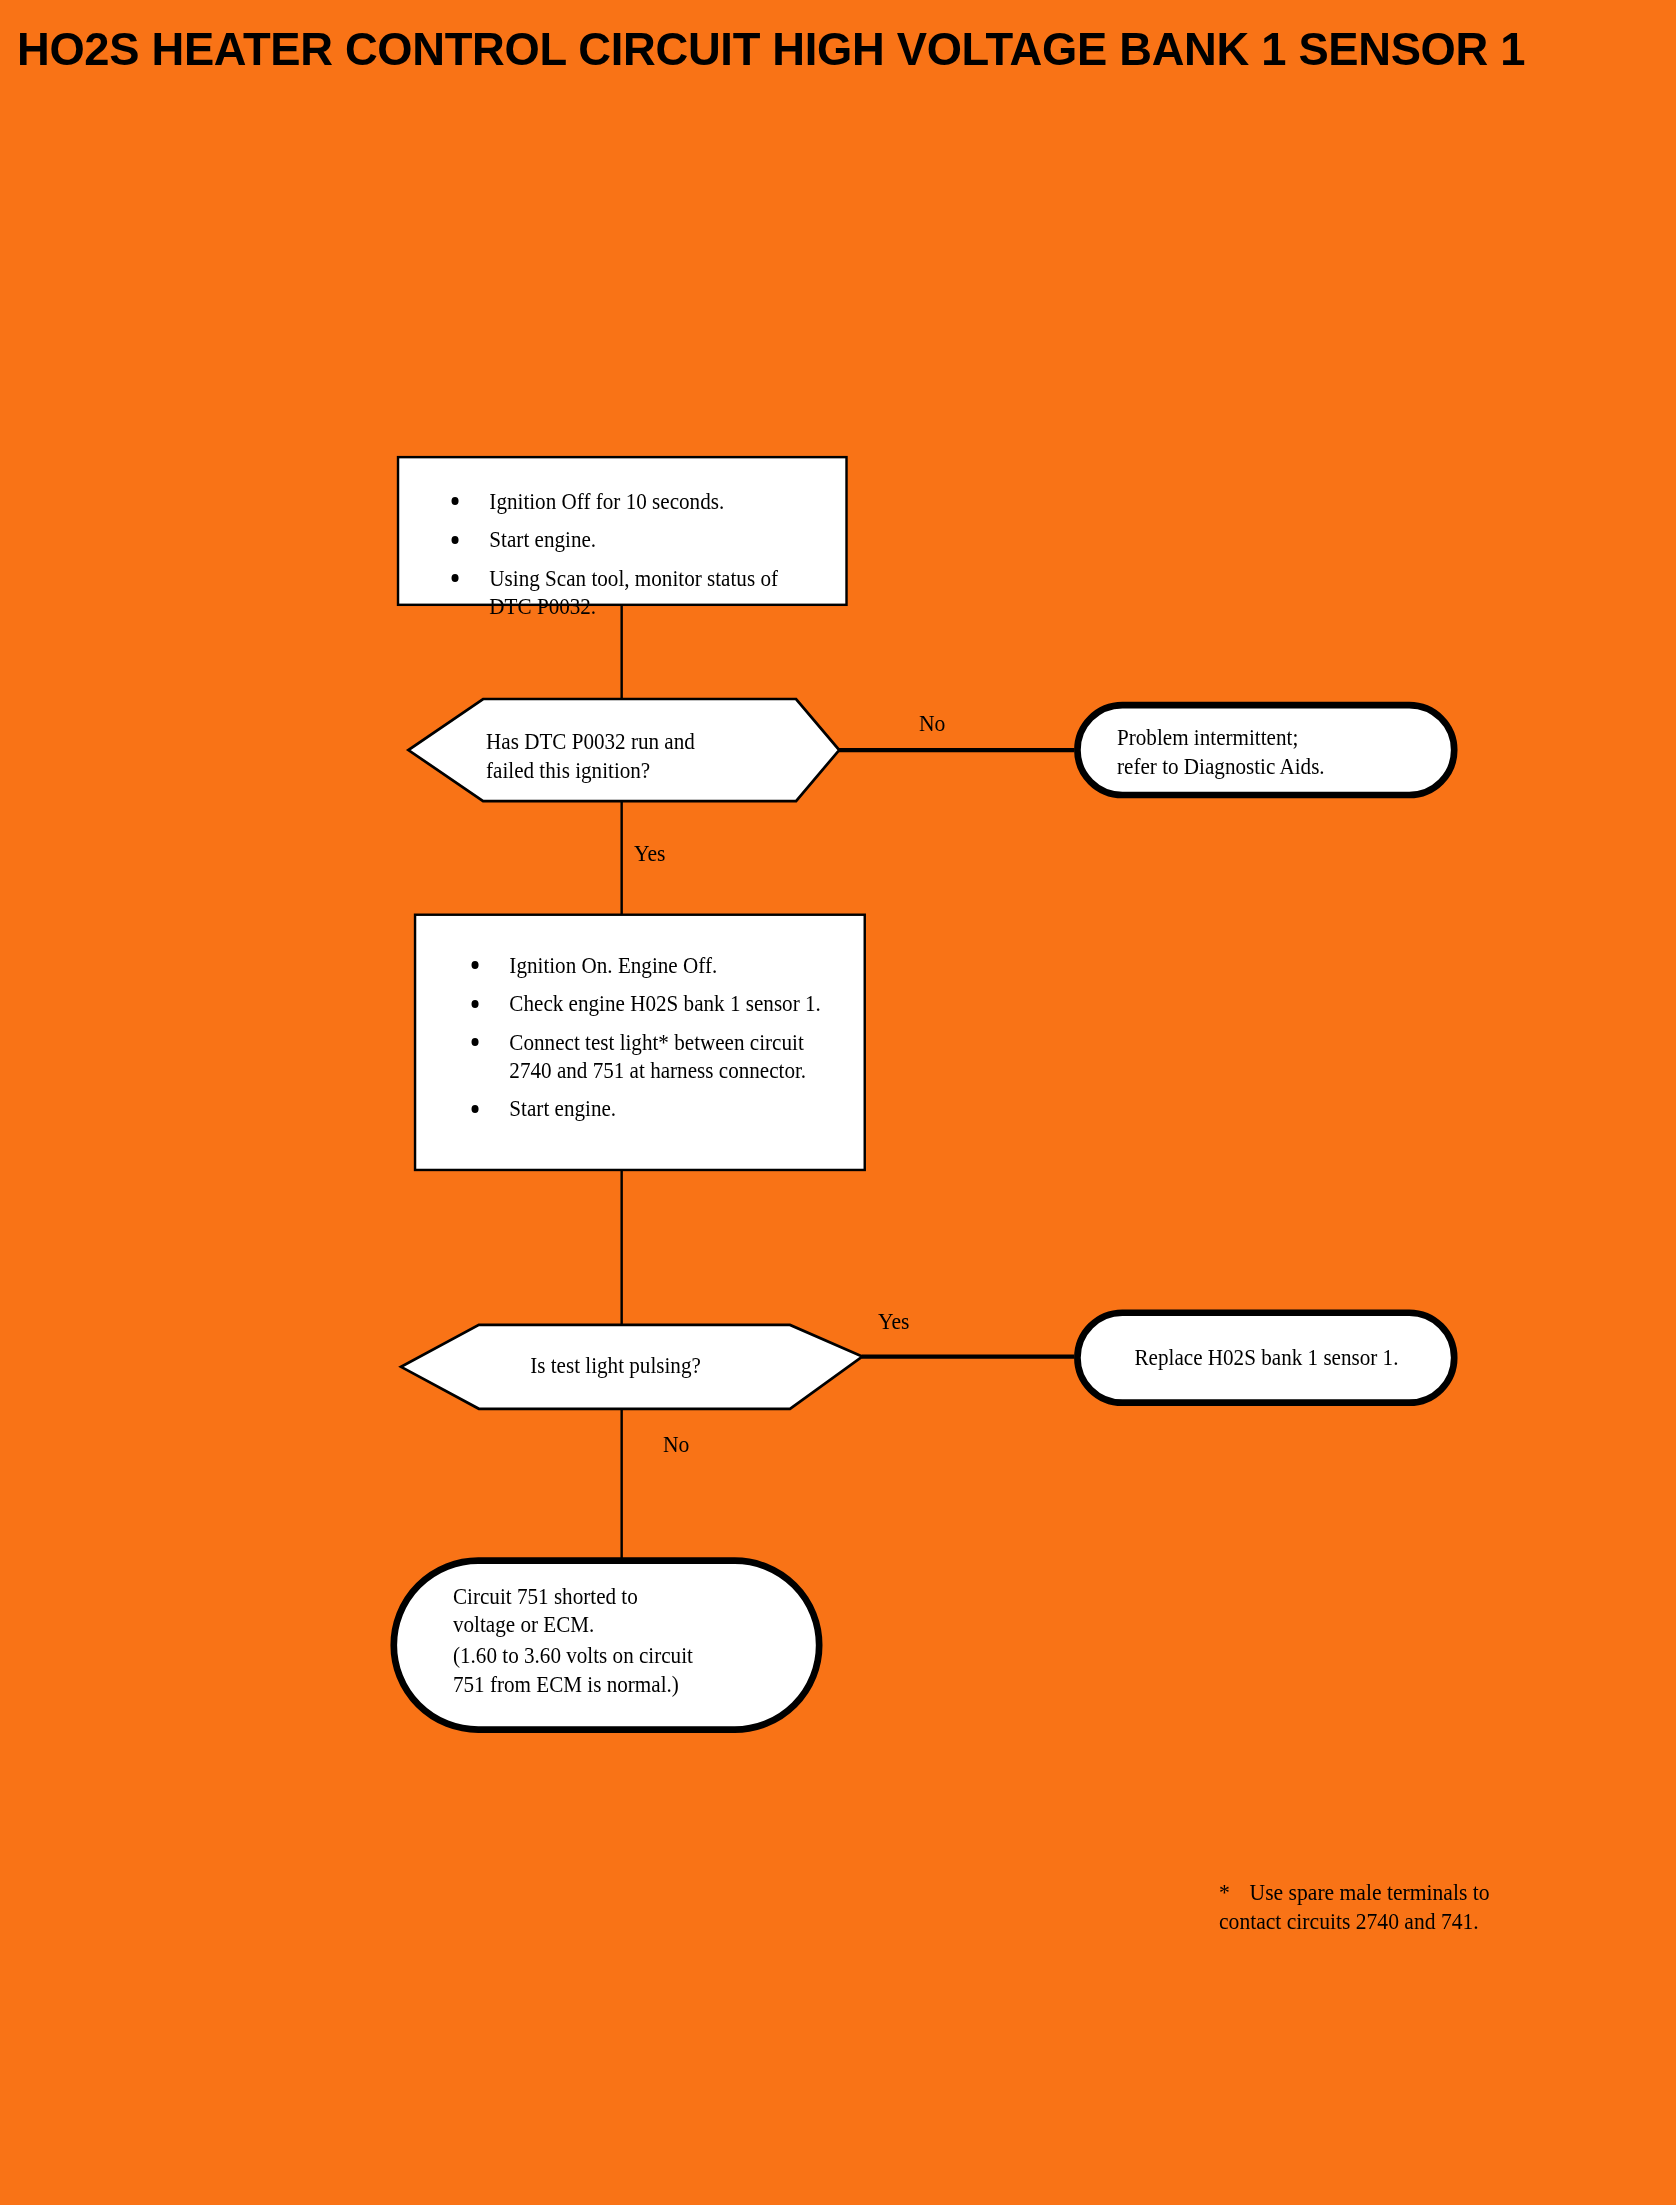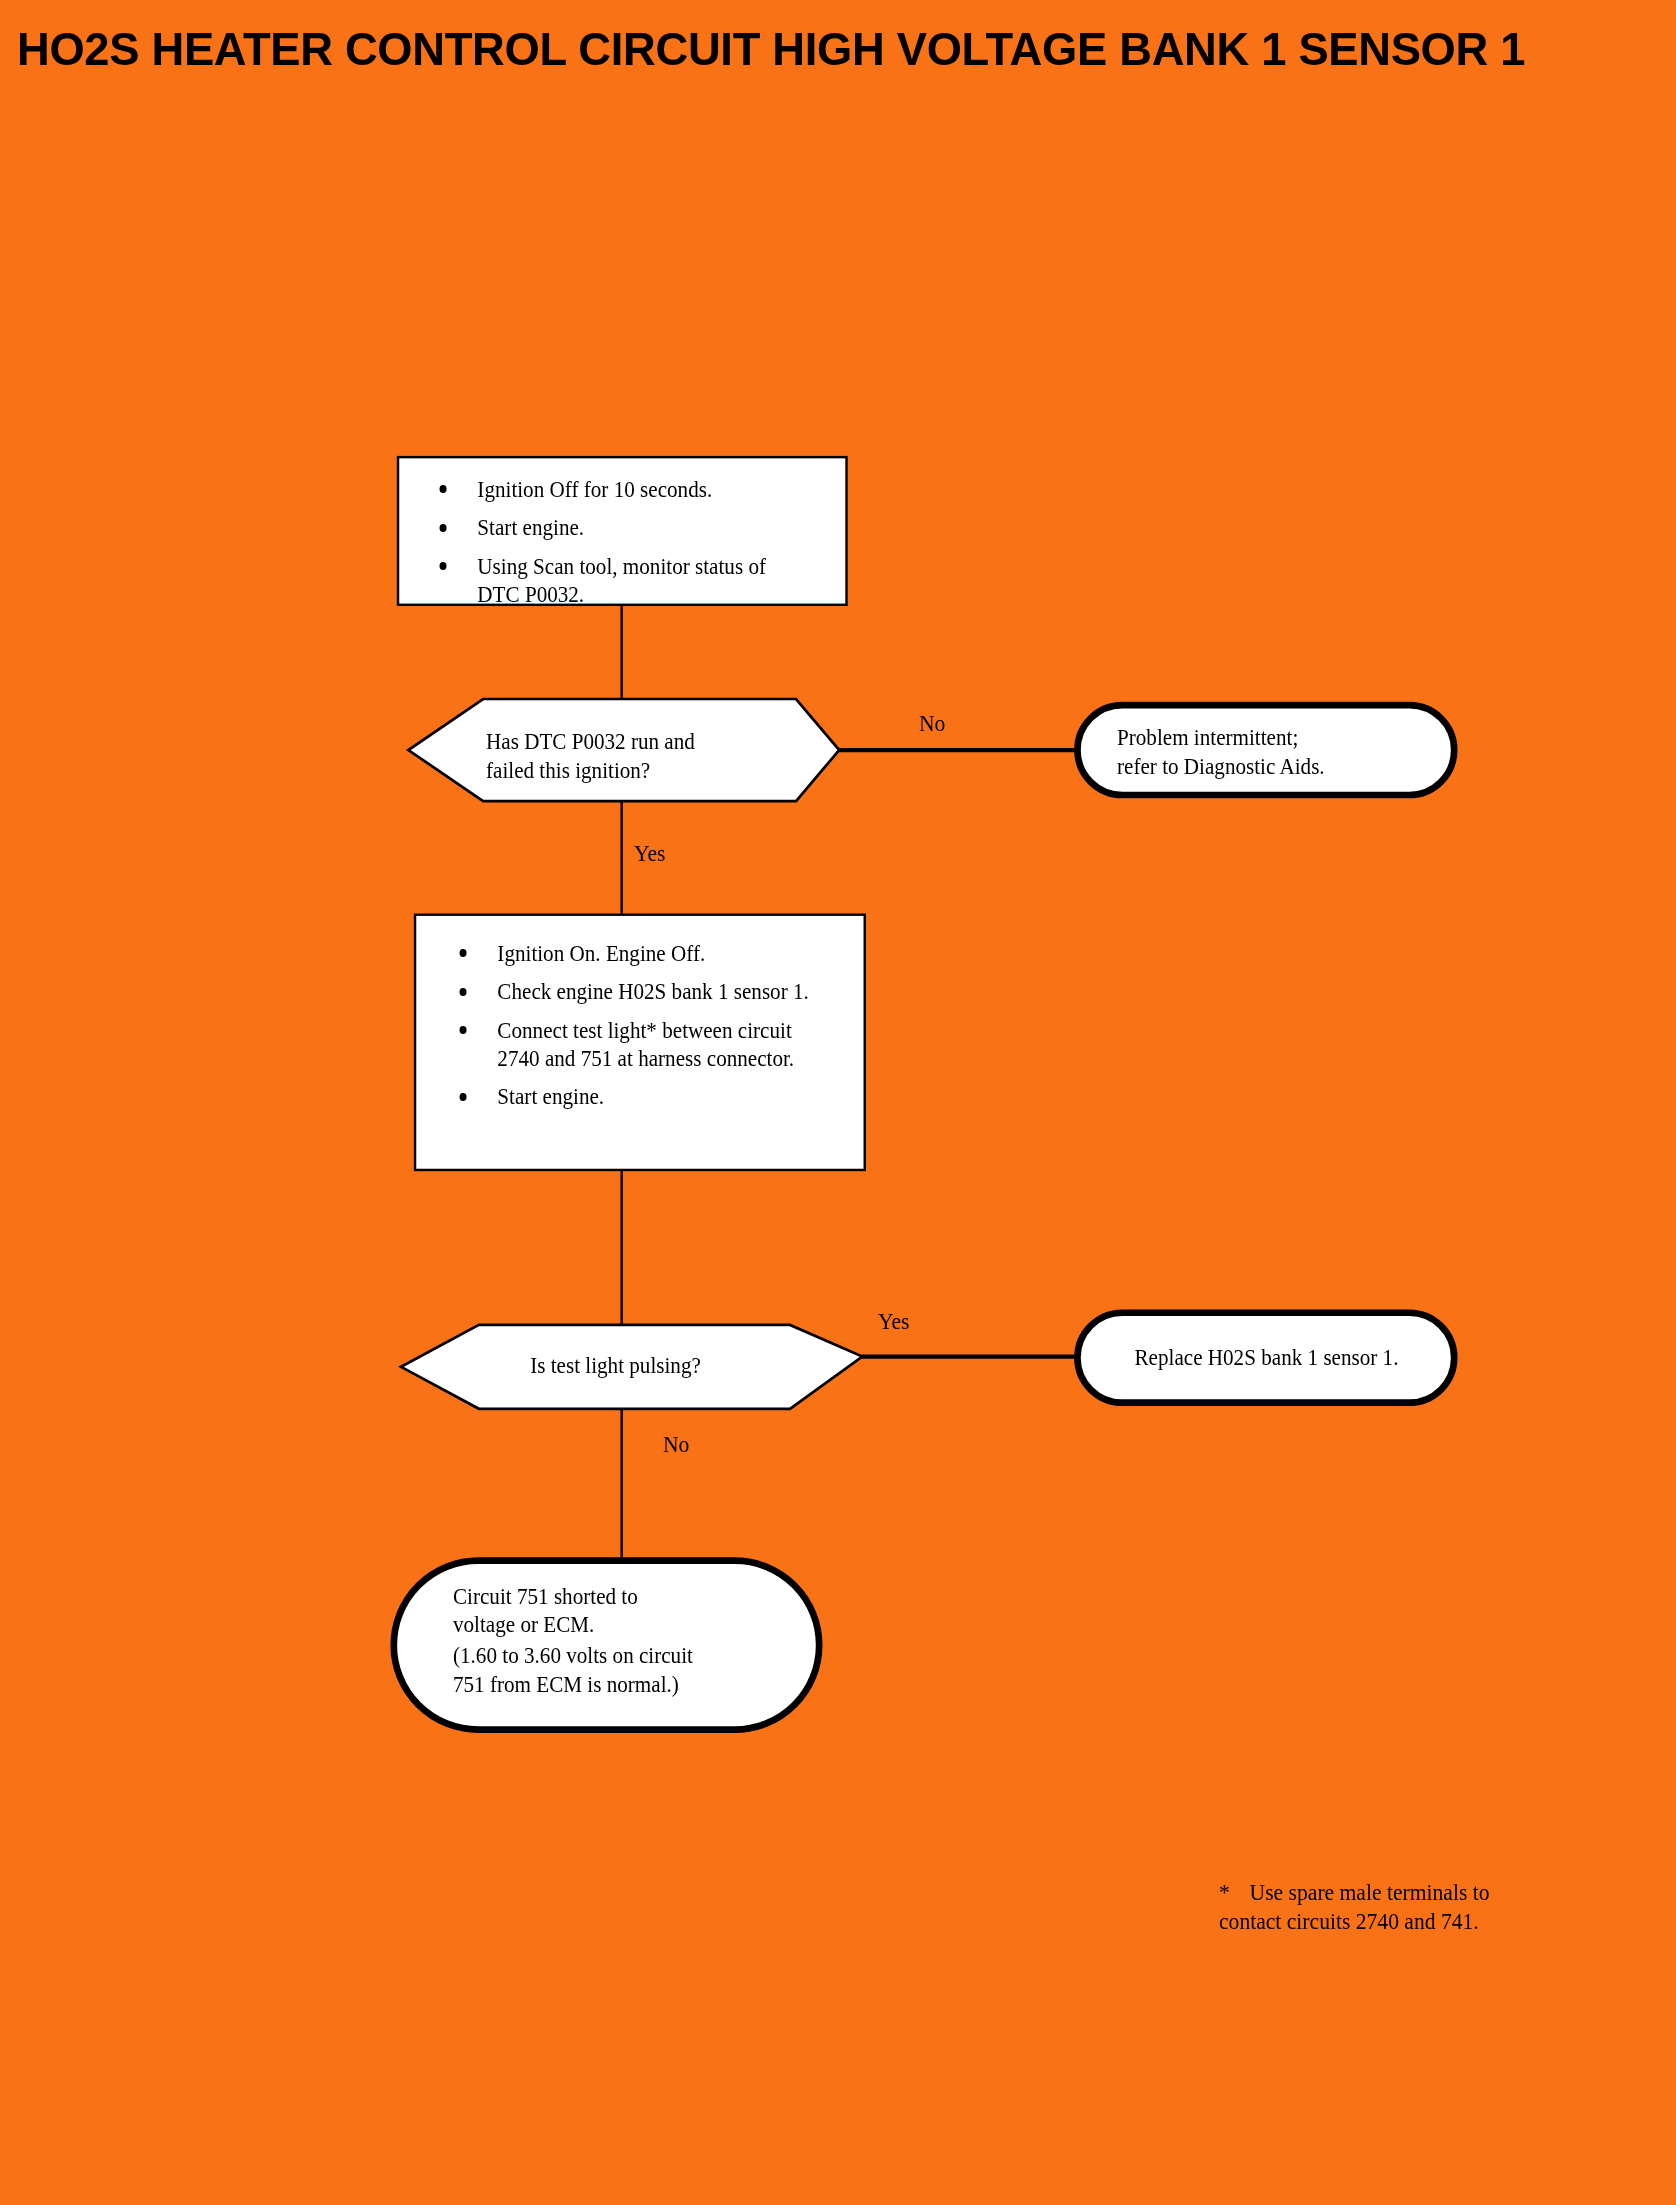--- a/index.html
+++ b/index.html
@@ -58,21 +58,21 @@
     transform-origin: left top;
     white-space: pre-wrap;
   }
   .txt.center {
     transform-origin: center top;
   }
 
   
   .bullets {
     position: absolute;
-    margin: 4px;
+    margin: 16px;
     padding: 0;
     list-style: none;
   }
   .bullets li {
     position: relative;
     padding-left: 47px;
     margin-bottom: 9.7px;
     font-family: "Liberation Serif", "DejaVu Serif", serif;
     font-size: 24px;
     line-height: 28.6px;

